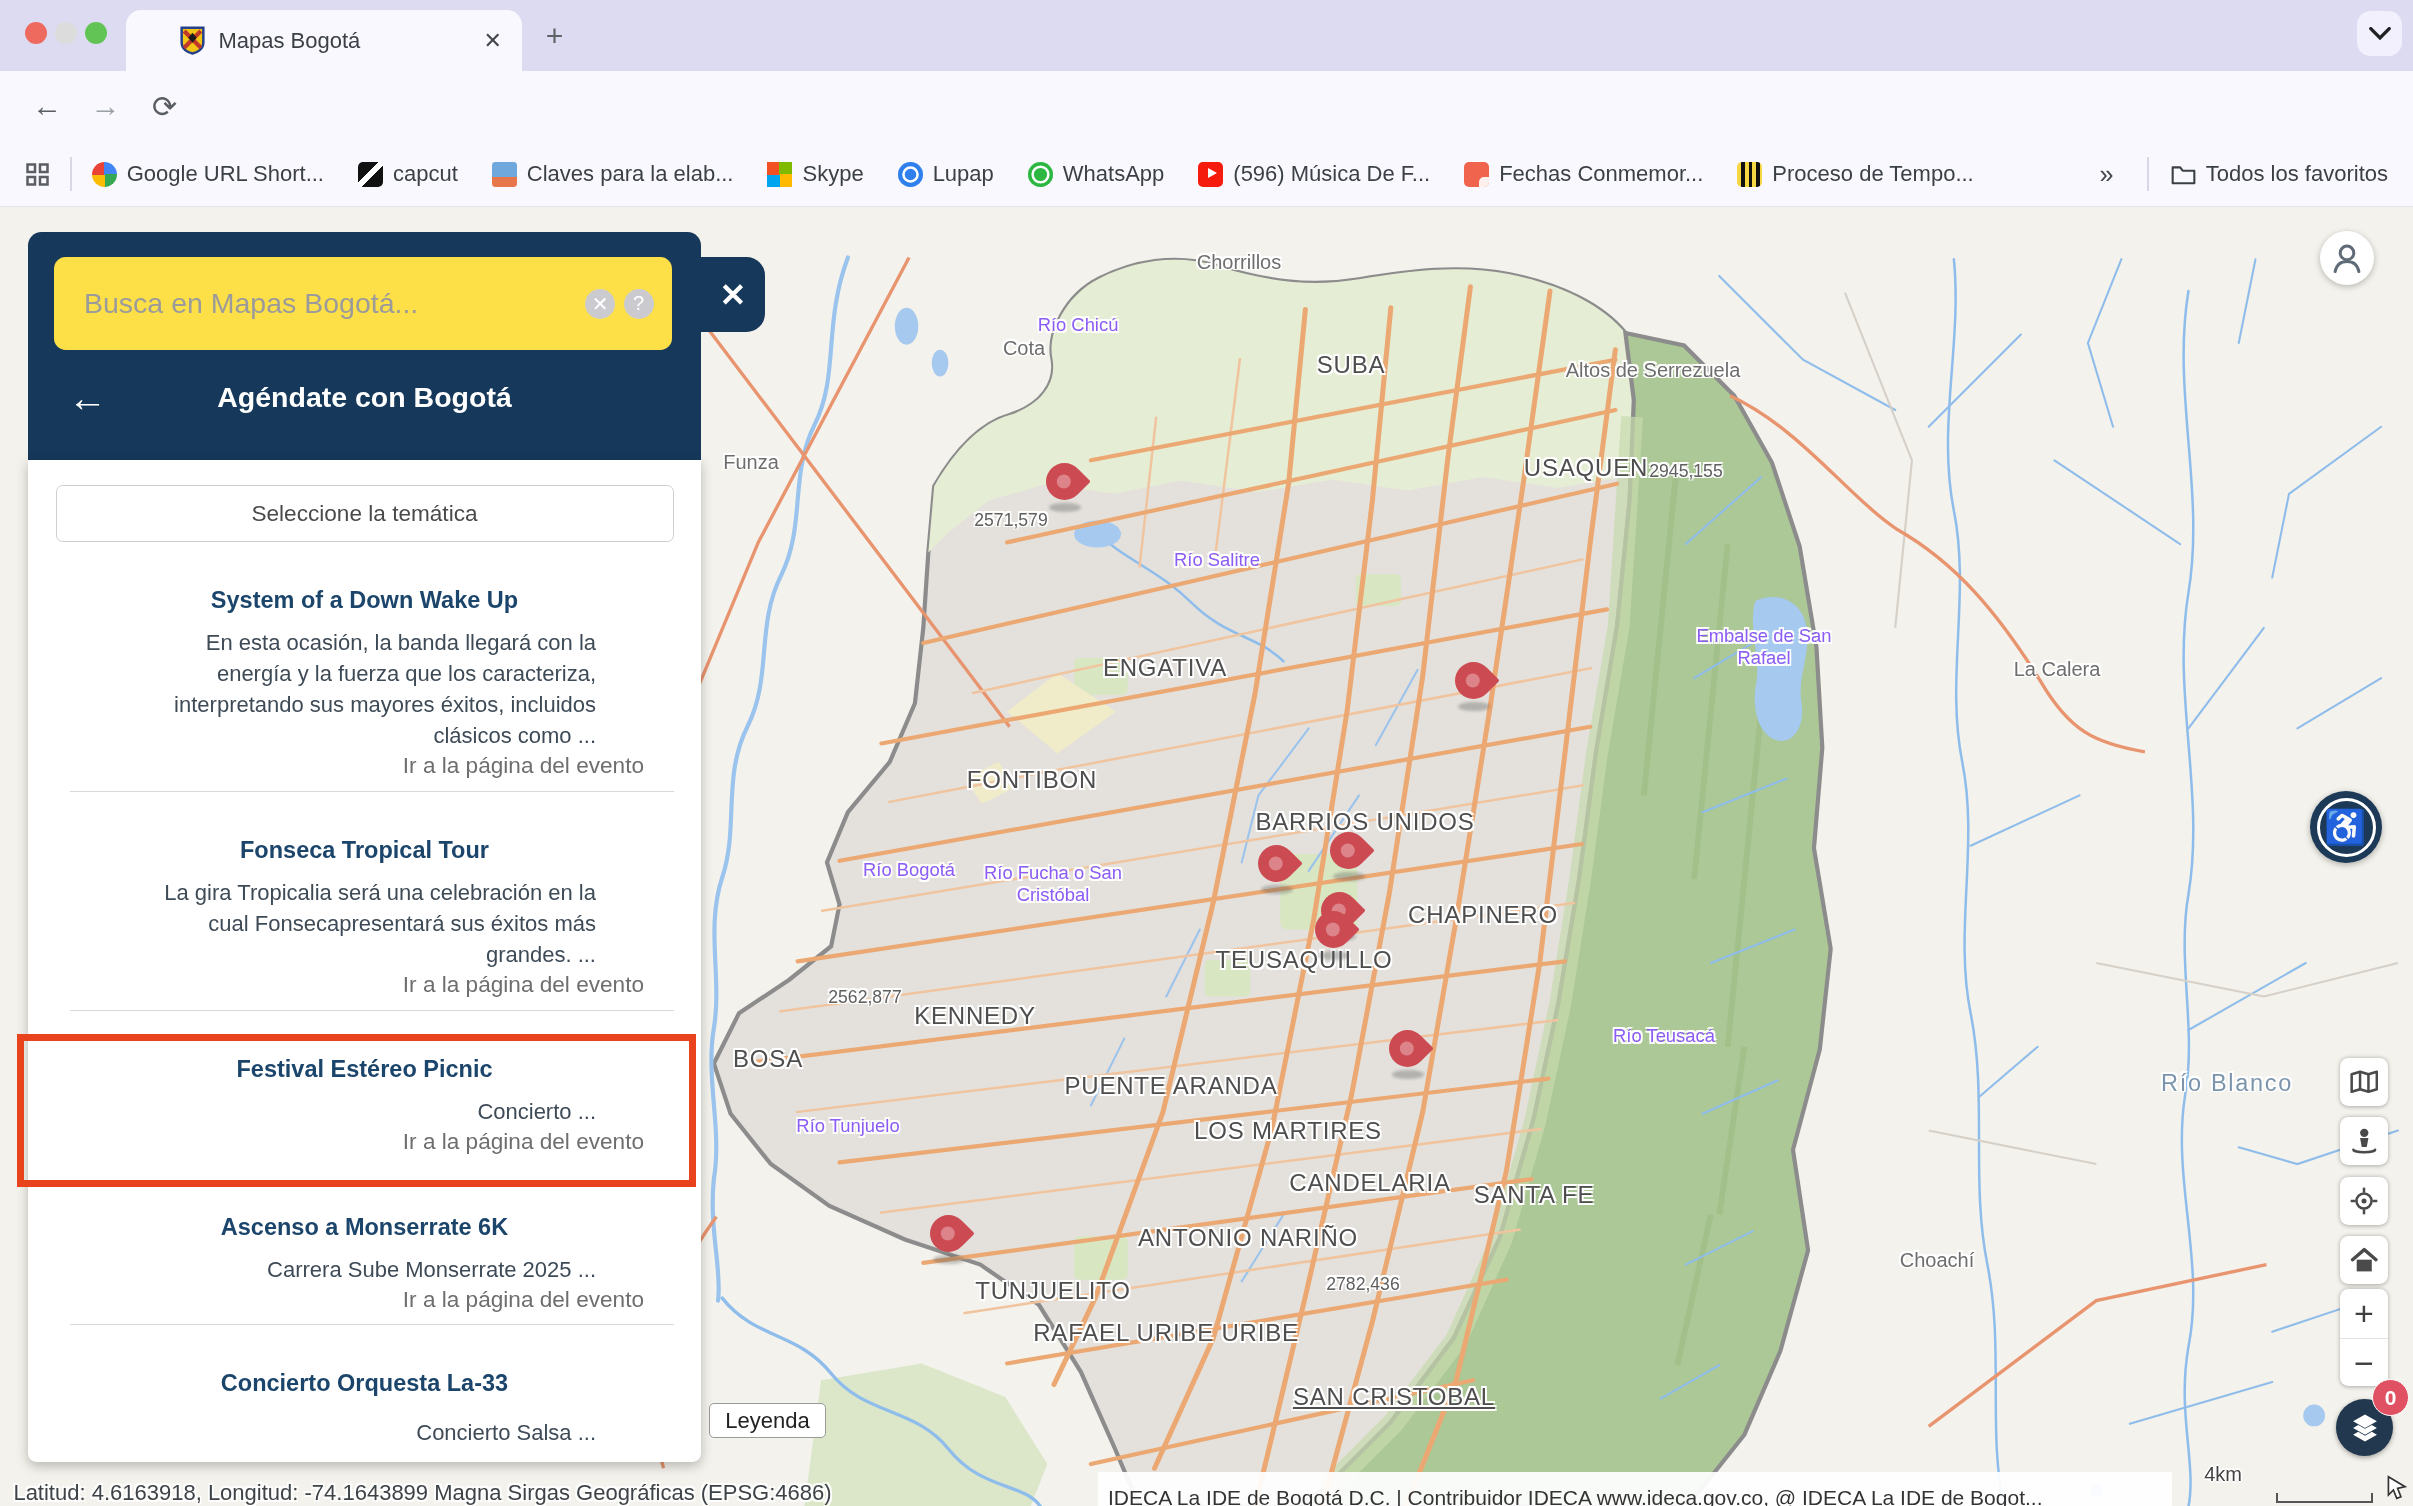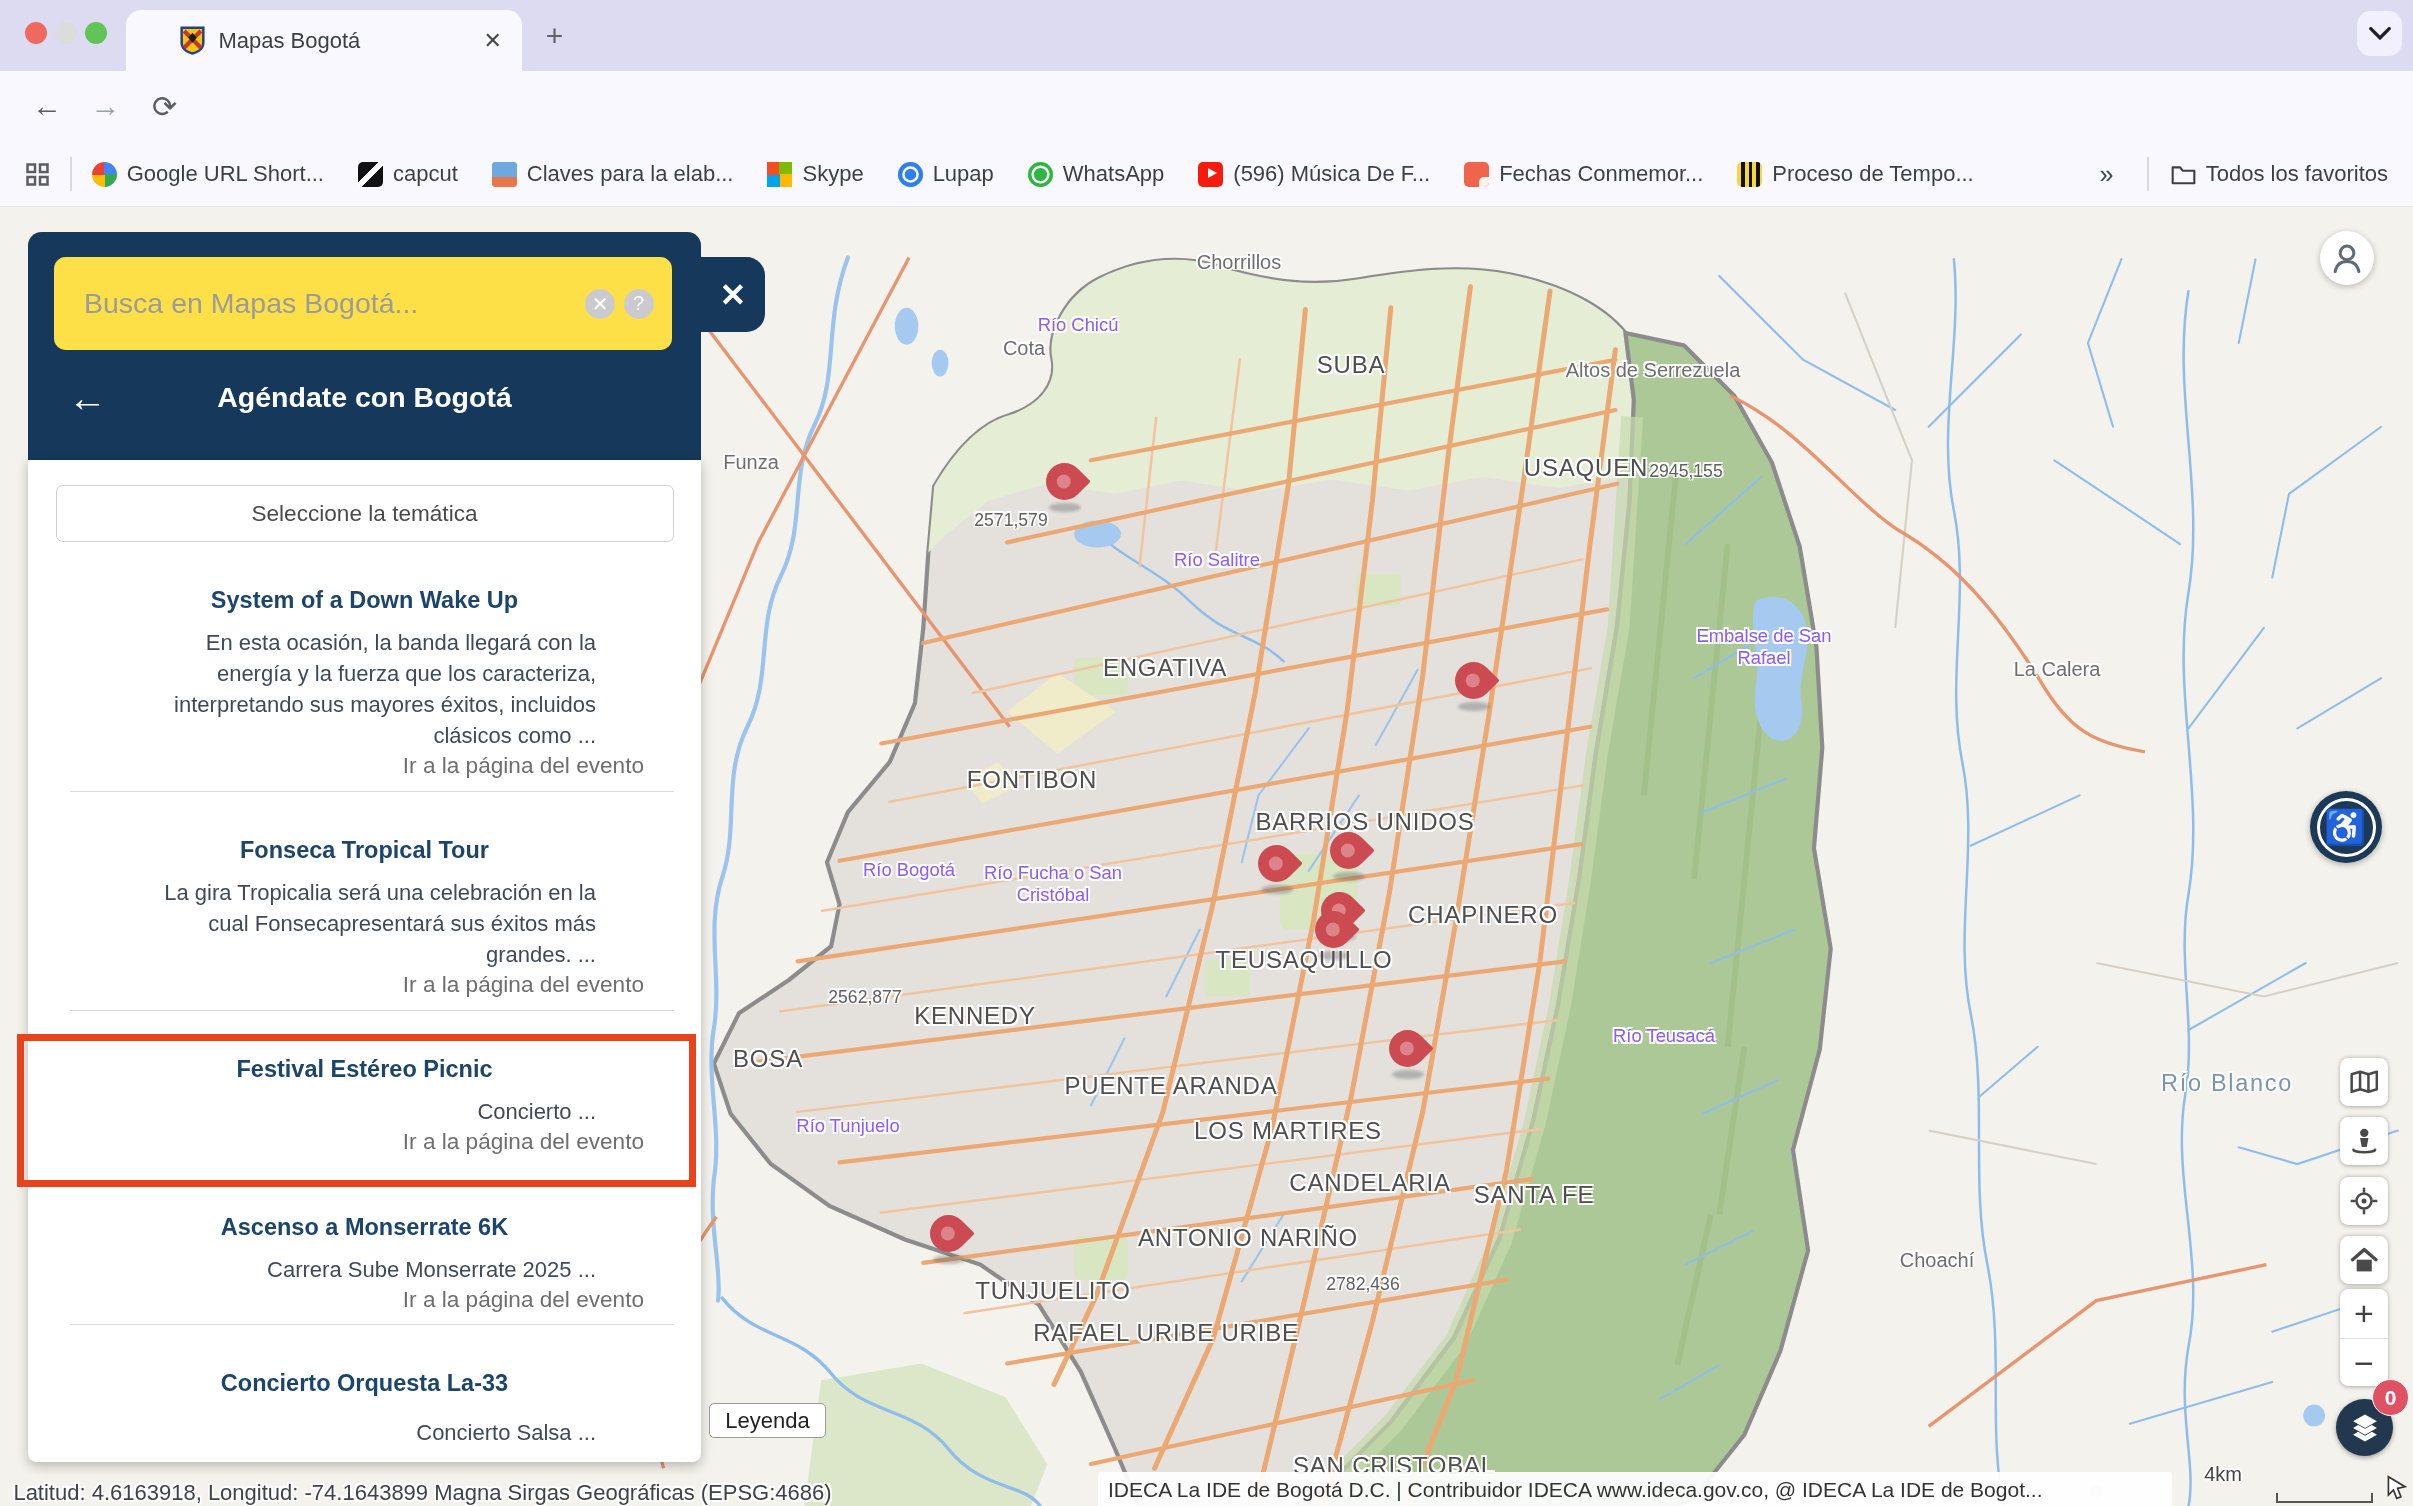--- a/index.html
+++ b/index.html
@@ -67,21 +67,21 @@
   .access-btn { position:absolute; left:2310px; top:791px; width:72px; height:72px; border-radius:50%; background:#1C3A57; box-shadow:0 1.7px 6.7px rgba(0,0,0,.3); display:flex; align-items:center; justify-content:center; z-index:40; }
   .access-ring { width:59px; height:59px; border:3.4px solid #fff; border-radius:50%; display:flex; align-items:center; justify-content:center; color:#fff; font-size:34px; line-height:1; }
   .toolcol { position:absolute; left:2340px; z-index:40; }
   .toolbtn { position:absolute; left:0; width:48px; height:48px; background:#fff; border-radius:8.4px; box-shadow:0 0.8px 4.2px rgba(0,0,0,.3); display:flex; align-items:center; justify-content:center; }
   .zoomgroup { position:absolute; left:2340px; top:1289px; width:48px; height:97px; background:#fff; border-radius:8.4px; box-shadow:0 0.8px 4.2px rgba(0,0,0,.3); z-index:40; }
   .zoomgroup .half { height:49px; display:flex; align-items:center; justify-content:center; font-size:34px; color:#3F3F3F; }
   .zoomgroup .half + .half { border-top:0.8px solid #E3E3E3; }
   .layers-btn { position:absolute; left:2336px; top:1399px; width:57px; height:57px; border-radius:50%; background:#22384E; box-shadow:0 1.7px 5px rgba(0,0,0,.35); display:flex; align-items:center; justify-content:center; z-index:40; }
   .layers-badge { position:absolute; left:2372px; top:1379px; width:37px; height:37px; border-radius:50%; background:#E05263; border:1.7px solid #fff; color:#fff; font-size:21px; font-weight:bold; display:flex; align-items:center; justify-content:center; z-index:41; }
   .legend-btn { position:absolute; left:709px; top:1403px; width:117px; height:35px; background:#fff; border:1.7px solid #9a9a9a; border-radius:5px; font-size:22px; color:#222; display:flex; align-items:center; justify-content:center; z-index:40; }
-  .attribution { position:absolute; left:1098px; top:1472px; width:1074px; height:35px; background:rgba(255,255,255,.93); border-radius:2.5px; font-size:21px; color:#333; line-height:35px; padding:0 10px; white-space:nowrap; overflow:hidden; z-index:40; }
+  .attribution { position:absolute; left:1098px; top:1472px; width:1074px; height:35px; background:rgba(255,255,255,.93); border-radius:2.5px; font-size:21px; color:#333; line-height:35px; padding:8px 10px; white-space:nowrap; overflow:hidden; z-index:40; }
   .statusbar { position:absolute; left:13.4px; top:1480px; font-size:22px; color:#3E4348; z-index:40;
     text-shadow:-1.7px -1.7px 0 #fff,1.7px -1.7px 0 #fff,-1.7px 1.7px 0 #fff,1.7px 1.7px 0 #fff; }
   .scale-wrap { position:absolute; left:2263px; top:1463px; z-index:40; color:#444; }
   .scale-label { position:absolute; right:21px; top:0; font-size:20px; text-shadow:-1.7px 0 0 #fff,1.7px 0 0 #fff,0 1.7px 0 #fff,0 -1.7px 0 #fff; }
   .scale-line { position:absolute; left:13.4px; top:30px; width:97px; height:10px; border-bottom:2.5px solid #555; border-left:2.5px solid #555; border-right:2.5px solid #555; }
   .cursor-ico { position:absolute; left:2385px; top:1475px; z-index:41; }
 
   
   .panel-head { position:absolute; left:28px; top:232px; width:673px; height:228px; background:#16395B; border-radius:13.4px 13.4px 0 0; z-index:50; }
   .panel-body { position:absolute; left:28px; top:460px; width:673px; height:1002px; background:#fff; border-radius:0 0 8.4px 8.4px; overflow:hidden; z-index:50; box-shadow:0 3.4px 11.7px rgba(0,0,0,.25); }
@@ -259,21 +259,21 @@
       <span class="map-label lbl-loc" style="left: 1171px; top: 1086px; position: absolute;">PUENTE ARANDA</span>
       <span class="map-label lbl-water" style="left: 848px; top: 1126px; position: absolute;">Río Tunjuelo</span>
       <span class="map-label lbl-loc" style="left: 1288px; top: 1131px; position: absolute;">LOS MARTIRES</span>
       <span class="map-label lbl-loc" style="left: 1370px; top: 1183px; position: absolute;">CANDELARIA</span>
       <span class="map-label lbl-loc" style="left: 1534px; top: 1195px; position: absolute; text-align: right;">SANTA FE</span>
       <span class="map-label lbl-loc" style="left: 1248px; top: 1238px; position: absolute;">ANTONIO NARIÑO</span>
       <span class="map-label lbl-town" style="left: 1937px; top: 1260px; position: absolute;">Choachí</span>
       <span class="map-label lbl-coord" style="left: 1363px; top: 1284px; position: absolute;">2782,436</span>
       <span class="map-label lbl-loc" style="left: 1053px; top: 1291px; position: absolute;">TUNJUELITO</span>
       <span class="map-label lbl-loc" style="left: 1166px; top: 1333px; position: absolute;">RAFAEL URIBE URIBE</span>
-      <span class="map-label lbl-loc" style="left: 1394px; top: 1466px; position: absolute;">SAN CRISTOBAL</span>
+      <span class="map-label lbl-loc" style="left: 1394px; top: 1397px; position: absolute; text-decoration: underline;">SAN CRISTOBAL</span>
     </div>
 
   <div>
 
       <div class="pin-wrap" style="left: 1064px; top: 481px; position: absolute;">
         <div class="pin-shadow"></div>
         <div class="pin-body"></div>
       </div>
 
       <div class="pin-wrap" style="left: 1473px; top: 680px; position: absolute;">

